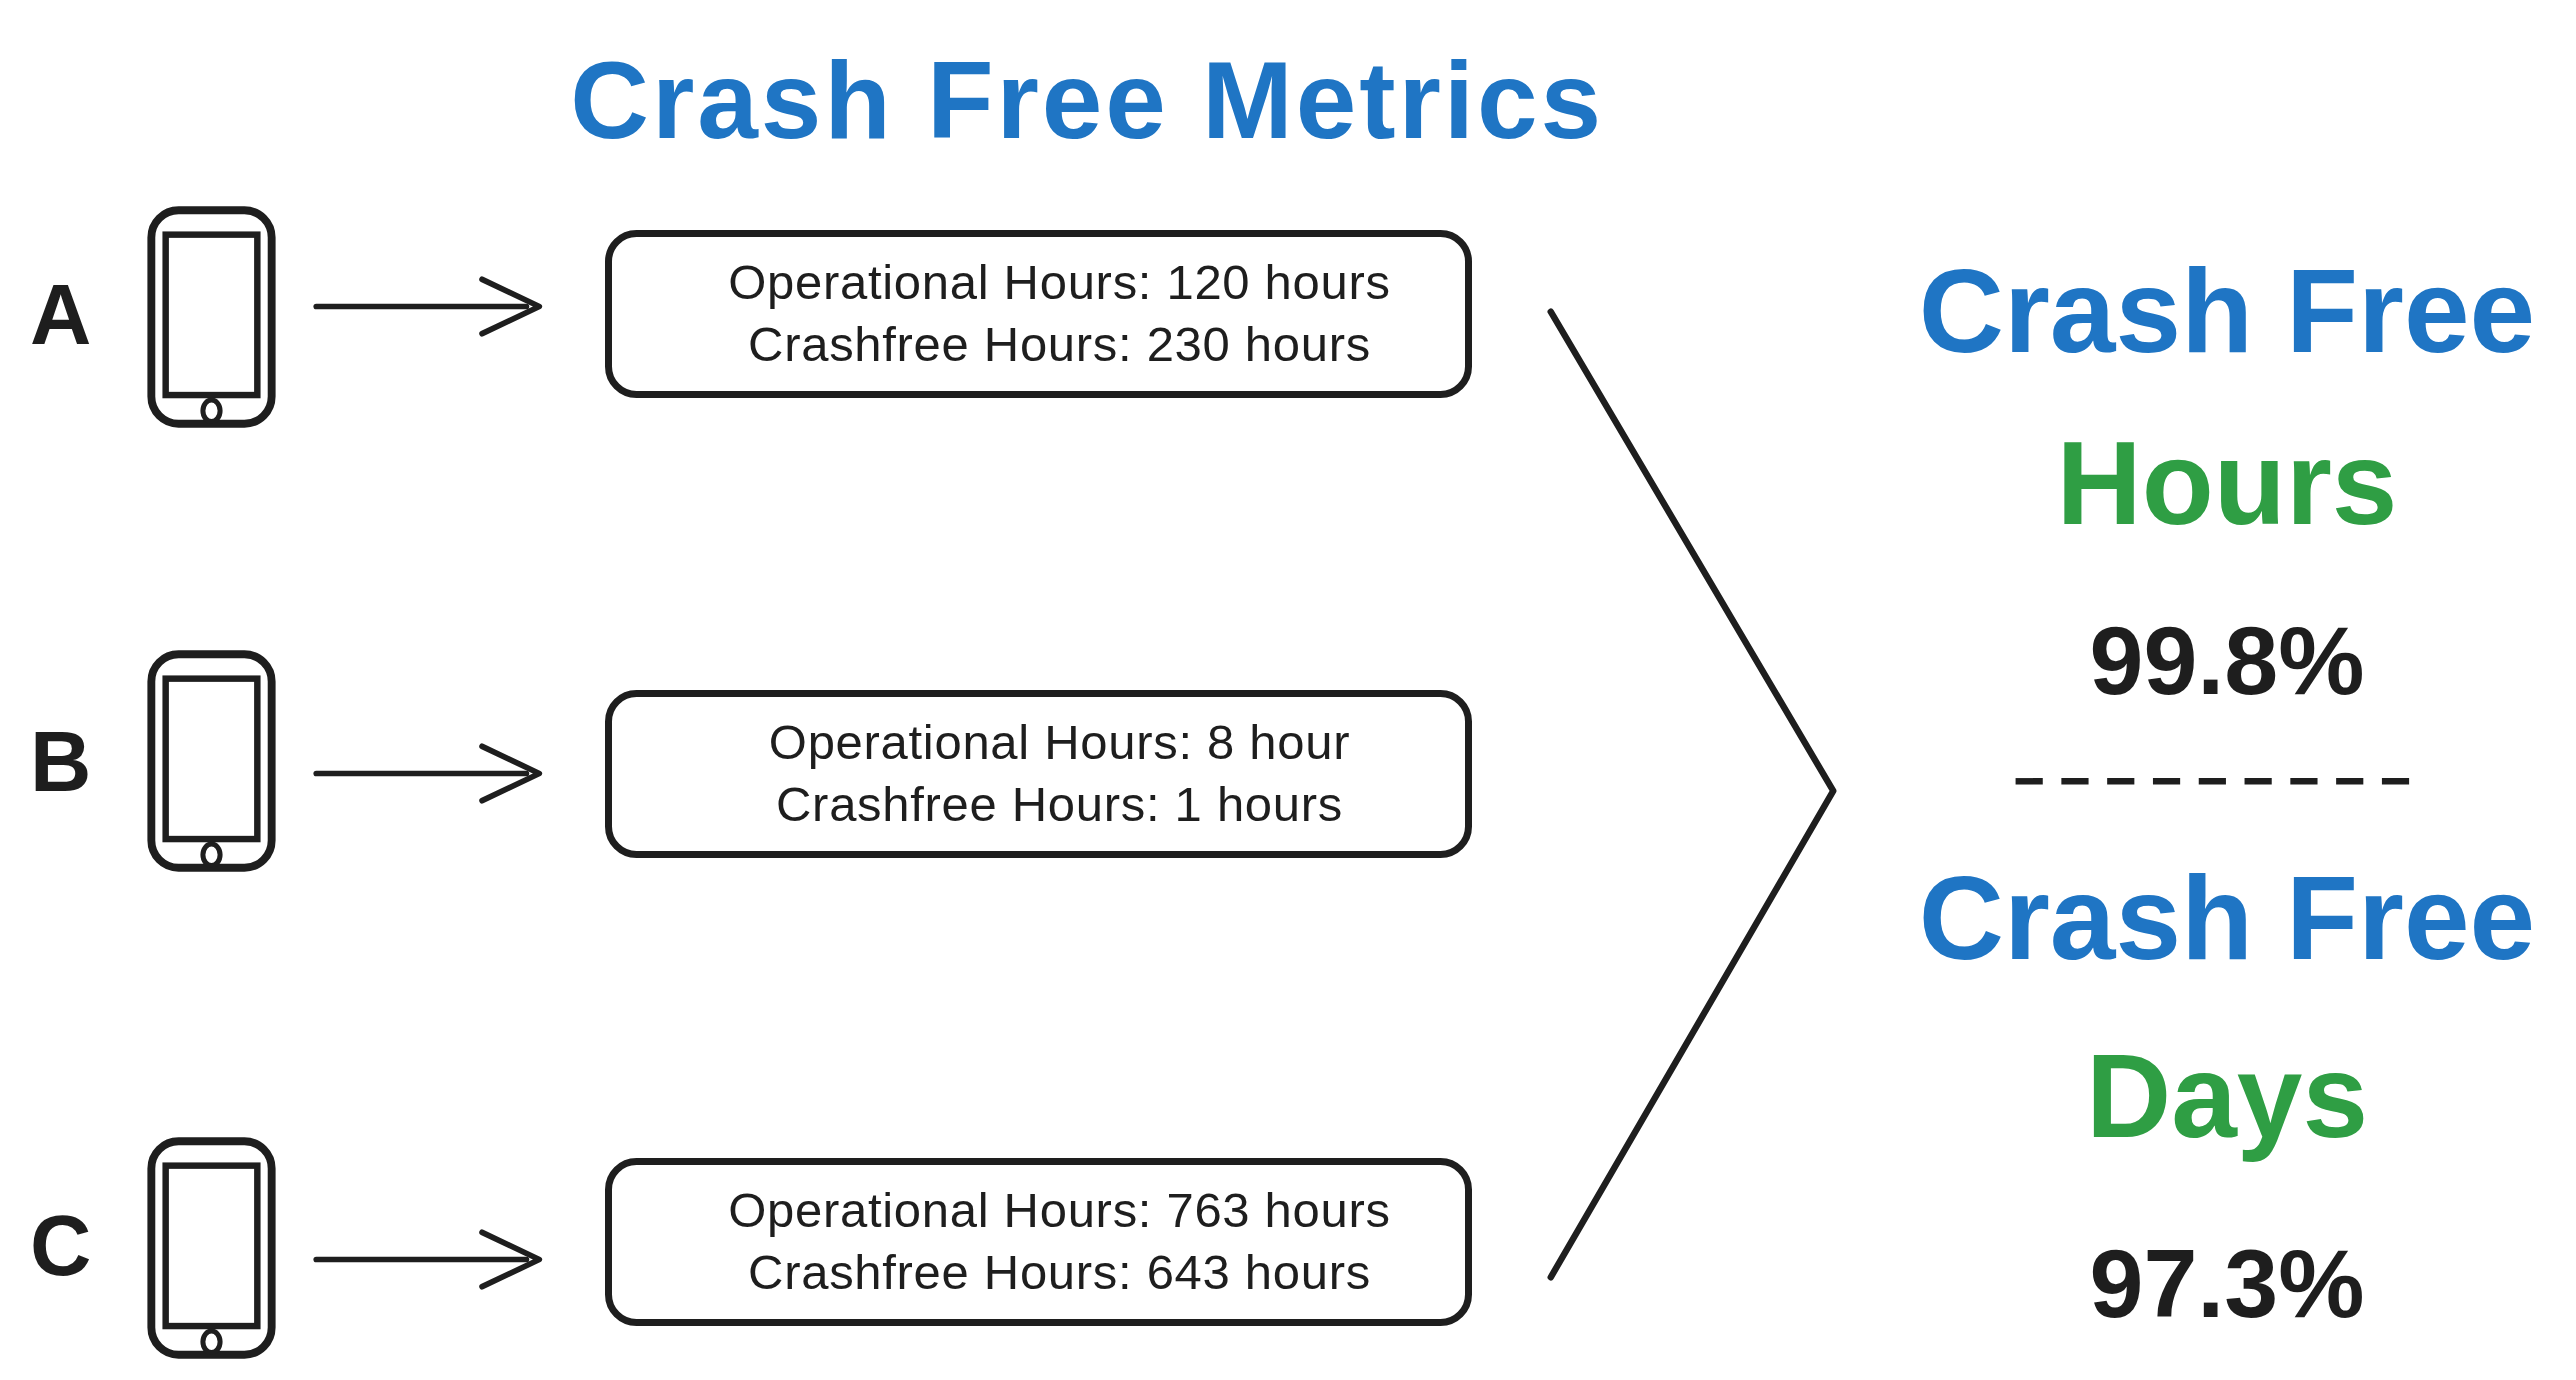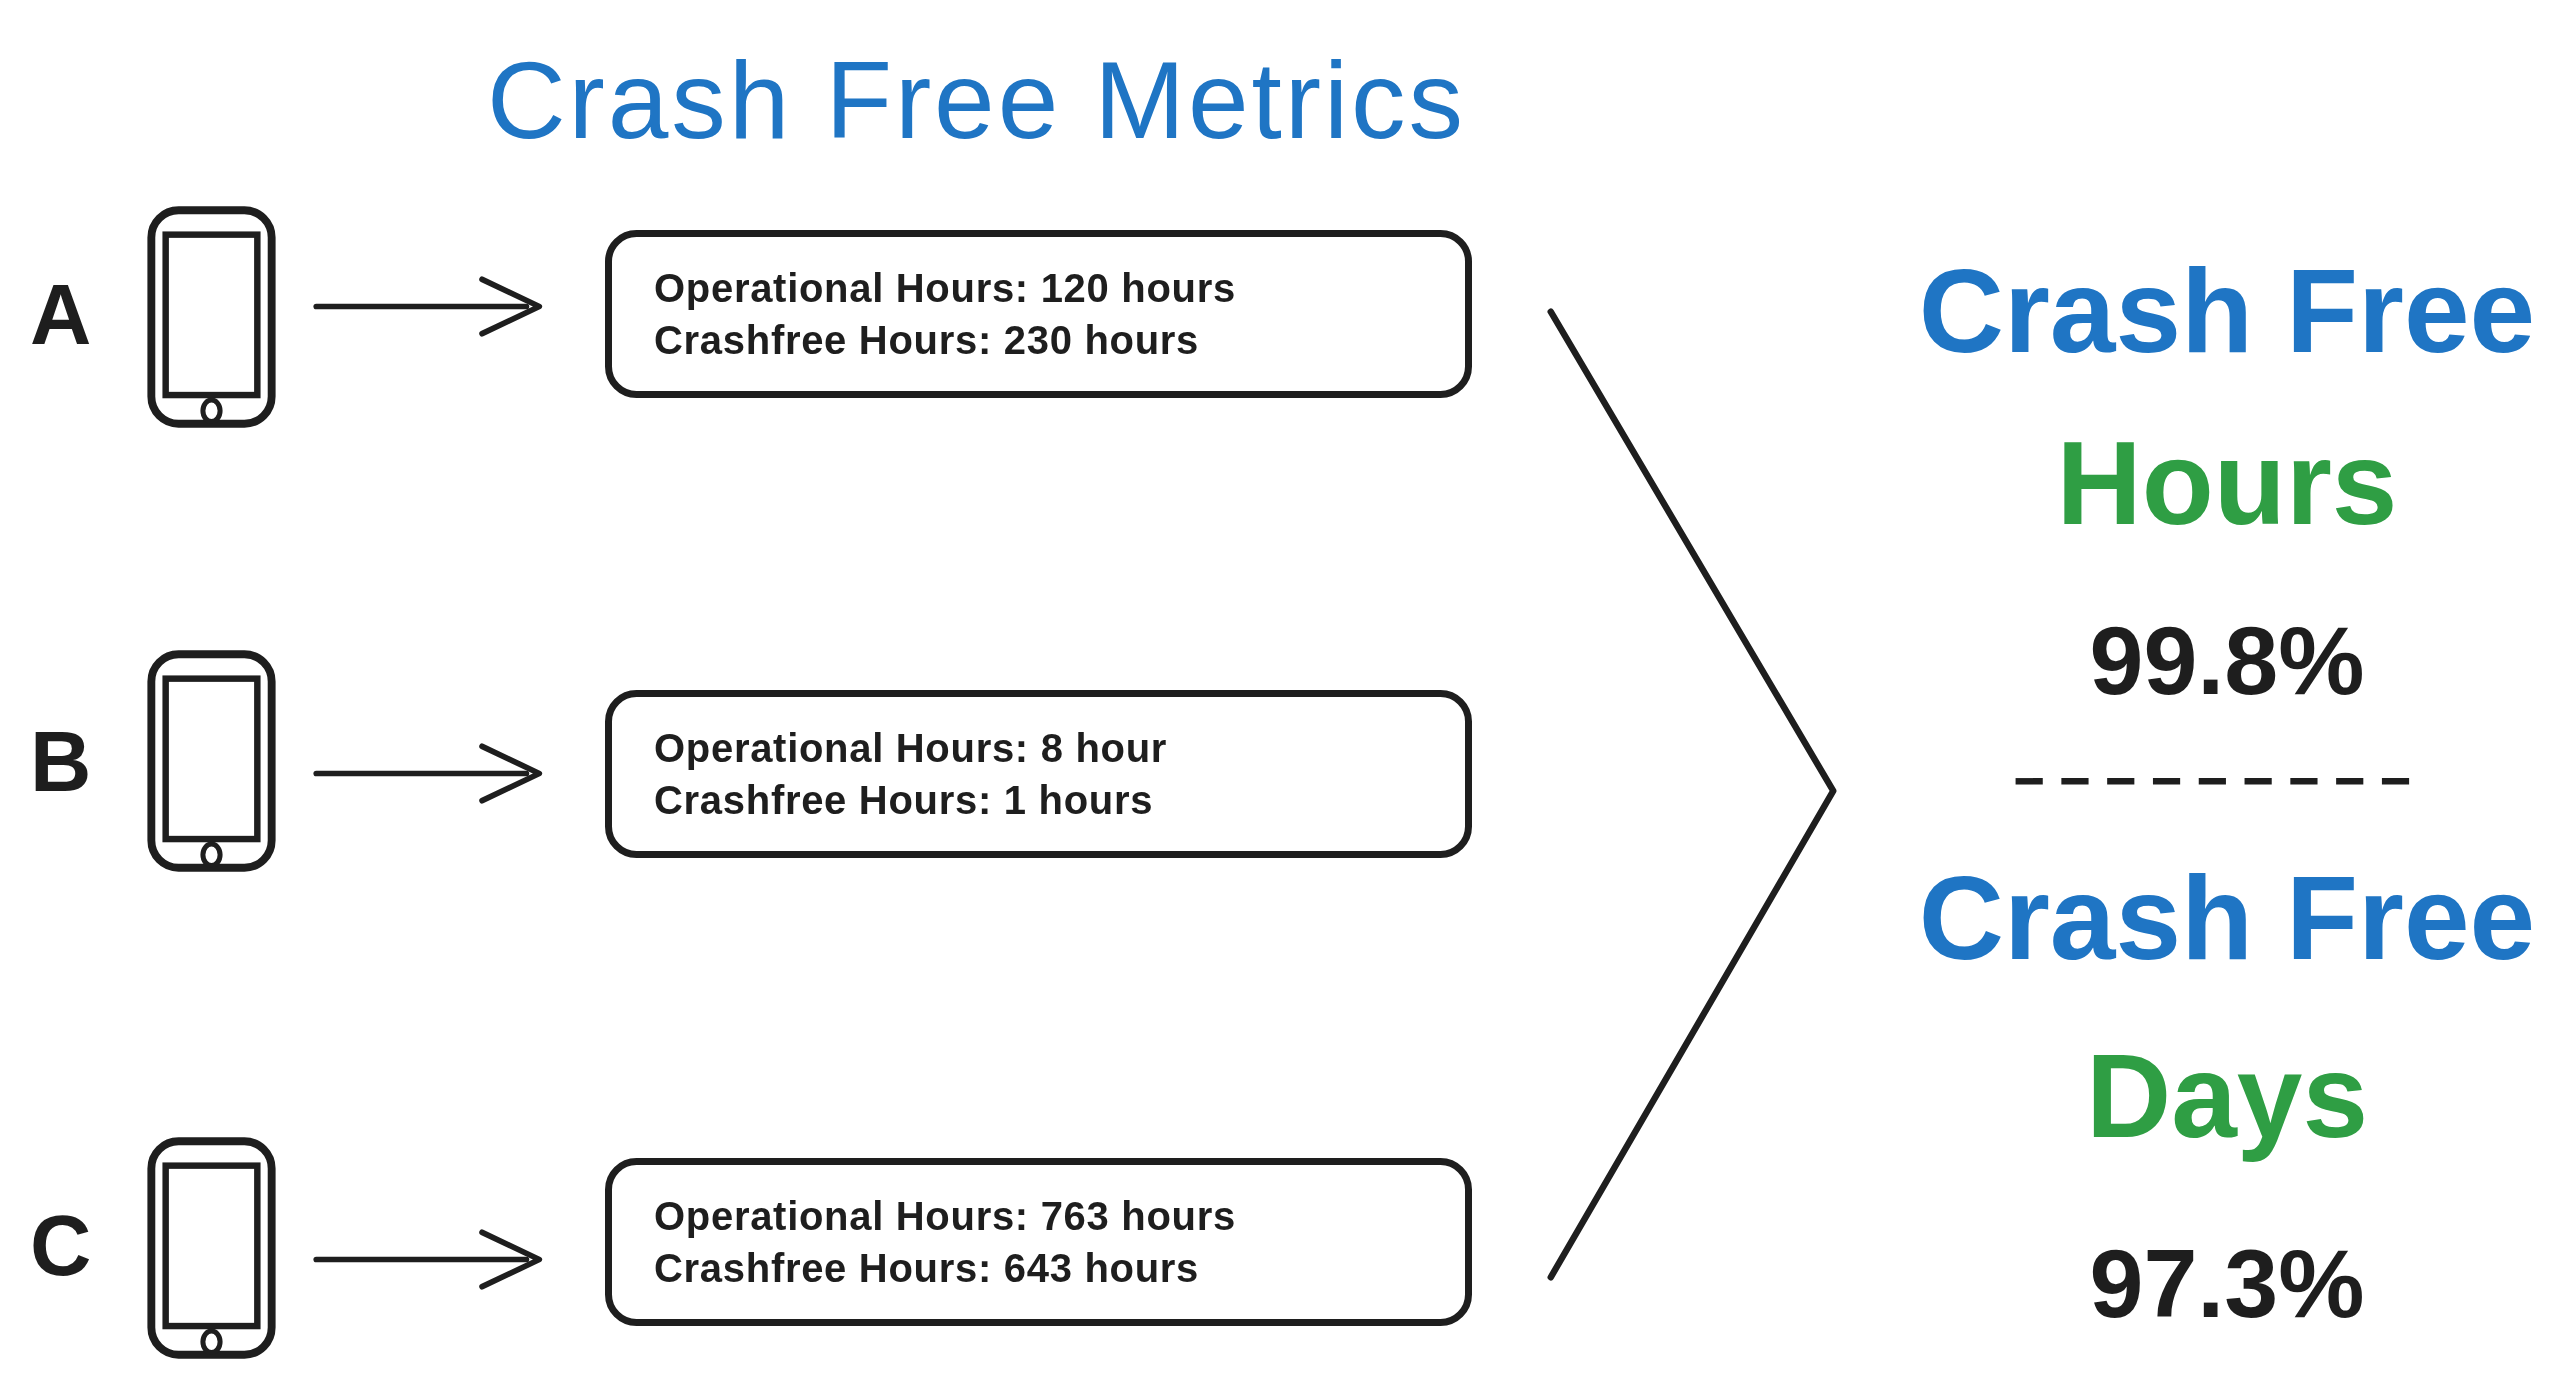--- a/index.html
+++ b/index.html
@@ -6,21 +6,21 @@
   .canvas{
     position:relative;
     width:2576px;height:1380px;
     background:#ffffff;
     font-family:"Liberation Sans","DejaVu Sans",sans-serif;
     color:var(--ink,#1e1e1e);
     overflow:hidden;
   }
   .title{
     position:absolute;left:487px;top:37px;width:1117px;
-    text-align:left;font-size:109px;font-weight:400;
+    text-align:right;font-size:109px;font-weight:700;
     color:var(--blue,#1f75c4);white-space:nowrap;letter-spacing:2.9px;
   }
   .device-label{
     position:absolute;left:10.7px;width:100px;text-align:center;
     font-size:85px;font-weight:700;color:var(--ink,#1e1e1e);
   }
   #label-a{top:266px}
   #label-b{top:713px}
   #label-c{top:1197px}
   .phone{position:absolute;left:147px;}
@@ -35,22 +35,22 @@
     position:absolute;left:605px;width:867px;height:168px;
     box-sizing:border-box;border:7.2px solid var(--ink,#1e1e1e);
     border-radius:31.5px;background:#ffffff;
     display:flex;flex-direction:column;justify-content:center;
     padding-left:42px;gap:8.6px;
   }
   #box-a{top:230px}
   #box-b{top:690px}
   #box-c{top:1158px}
   .info-line{
-    font-size:40px;font-weight:700;letter-spacing:0.7px;
-    color:var(--ink,#1e1e1e);white-space:nowrap;line-height:1.1;
+    font-size:49px;font-weight:400;letter-spacing:0.7px;
+    color:var(--ink,#1e1e1e);white-space:nowrap;line-height:1.1;text-align:center;
   }
   .chevron{position:absolute;left:1540px;top:304px;}
   .results{position:absolute;left:1876px;top:0;width:702px;height:1380px;}
   .result-line{
     position:absolute;left:0;width:100%;text-align:center;
     white-space:nowrap;font-weight:700;line-height:1;
   }
   .result-heading{font-size:118px;}
   .blue{color:var(--blue,#1f75c4);}
   .green{color:var(--green,#2f9e44);}

